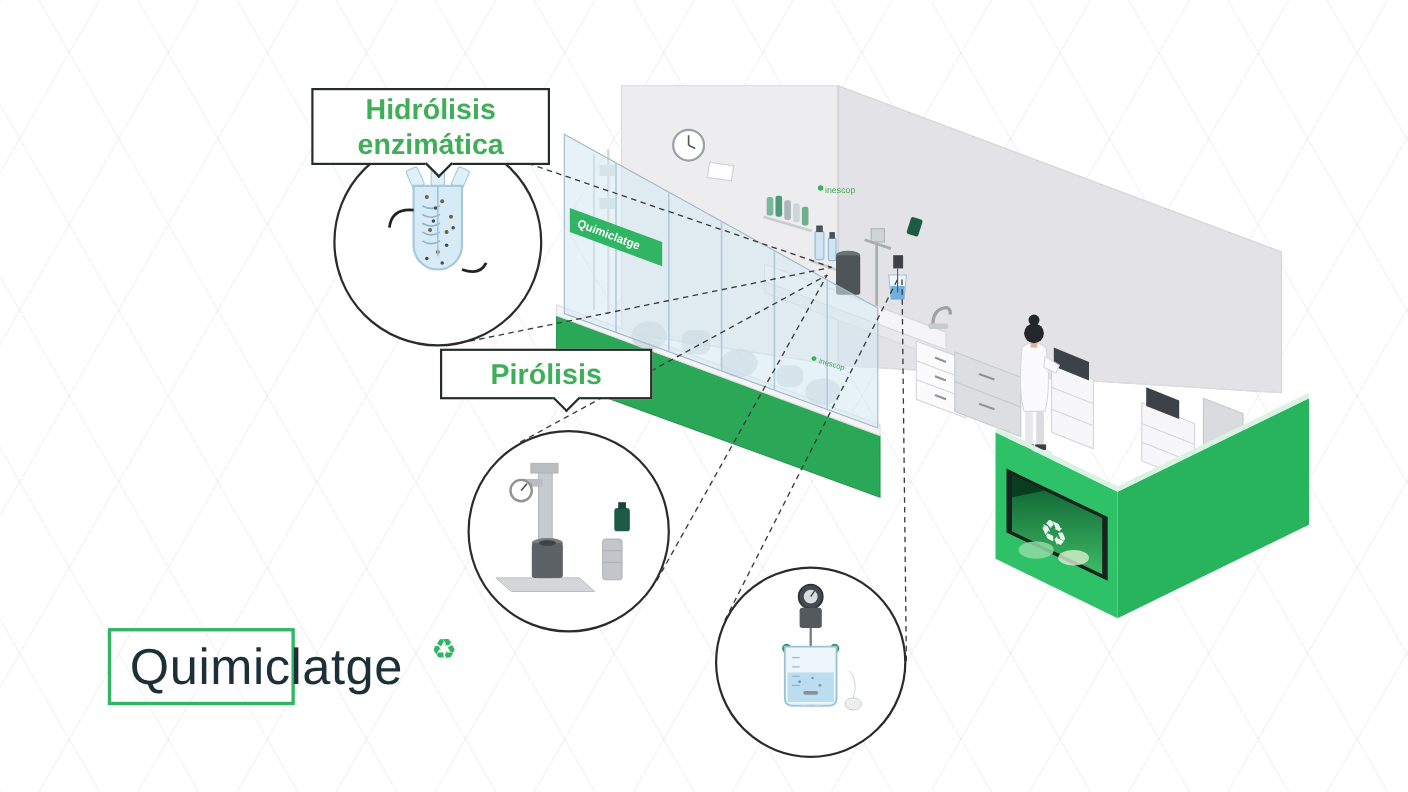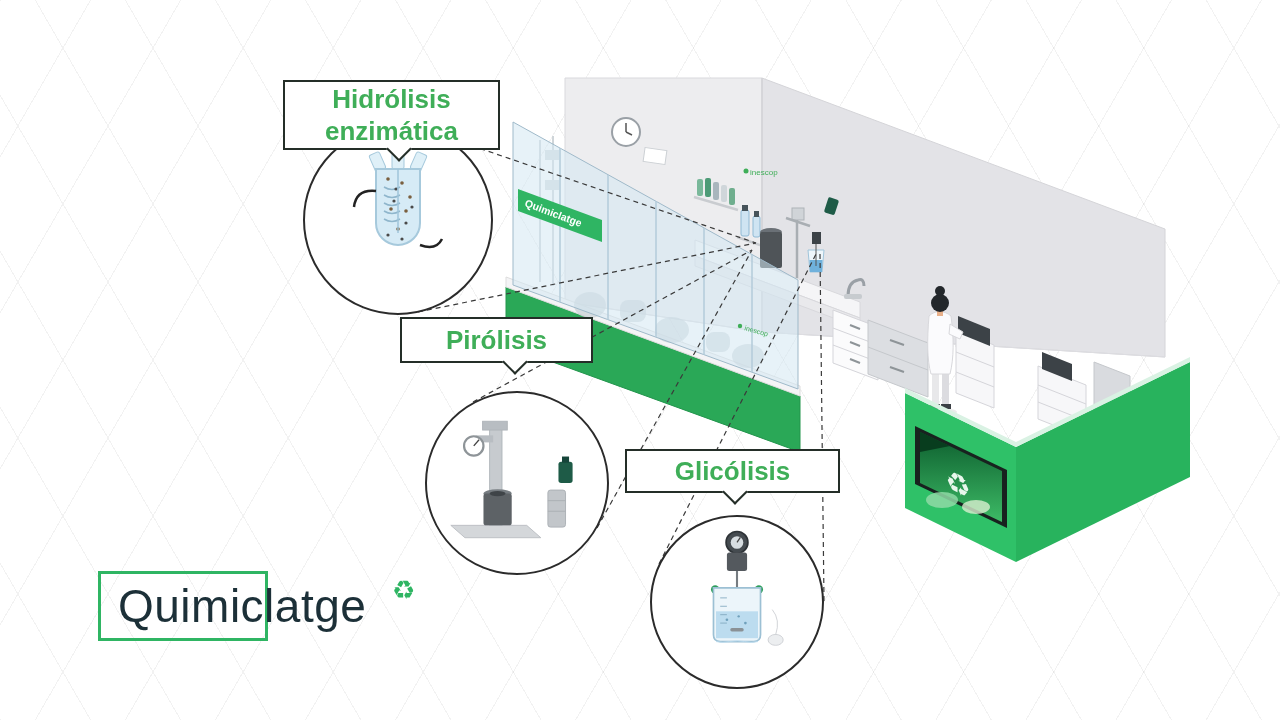--- a/index.html
+++ b/index.html
@@ -258,24 +258,20 @@
       <rect x="47" y="92" width="32" height="36" rx="3" fill="#5d6266"></rect>
       <ellipse cx="63" cy="92" rx="9" ry="3" fill="#3f4448"></ellipse>
       <rect x="120" y="88" width="20" height="42" rx="3" fill="#c2c6ca" stroke="#a9aeb3"></rect>
       <line x1="120" y1="100" x2="140" y2="100" stroke="#a9aeb3"></line>
       <line x1="120" y1="112" x2="140" y2="112" stroke="#a9aeb3"></line>
       <rect x="132" y="56" width="16" height="24" rx="3" fill="#1e5b47"></rect>
       <rect x="136" y="50" width="8" height="7" fill="#16453a"></rect>
     </svg>
   </div>
 
-  <div class="callout-box" style="left:625px;top:449px;width:215px;height:44px;">
-    <span>Glicólisis</span>
-    <div class="tail" style="left:99px;"></div>
-  </div>
   <div class="callout-circle" style="left:650px;top:515px;width:174px;height:174px;">
     <svg width="118" height="147" viewBox="0 0 140 175">
       <circle cx="70" cy="16" r="13" fill="#454b50" stroke="#2e3337" stroke-width="2"></circle>
       <circle cx="70" cy="16" r="7.5" fill="#d7dde1"></circle>
       <line x1="70" y1="16" x2="74" y2="10" stroke="#444" stroke-width="1.5"></line>
       <rect x="58" y="28" width="24" height="22" rx="3" fill="#54595e"></rect>
       <line x1="70" y1="50" x2="70" y2="120" stroke="#767c81" stroke-width="2.5"></line>
       <circle cx="44" cy="72" r="5" fill="#2e9e5d"></circle>
       <circle cx="96" cy="72" r="5" fill="#2e9e5d"></circle>
       <path d="M42,70 h56 v56 q0,8 -8,8 h-40 q-8,0 -8,-8 z" fill="#ecf5fa" stroke="#9cc0d4" stroke-width="2"></path>

